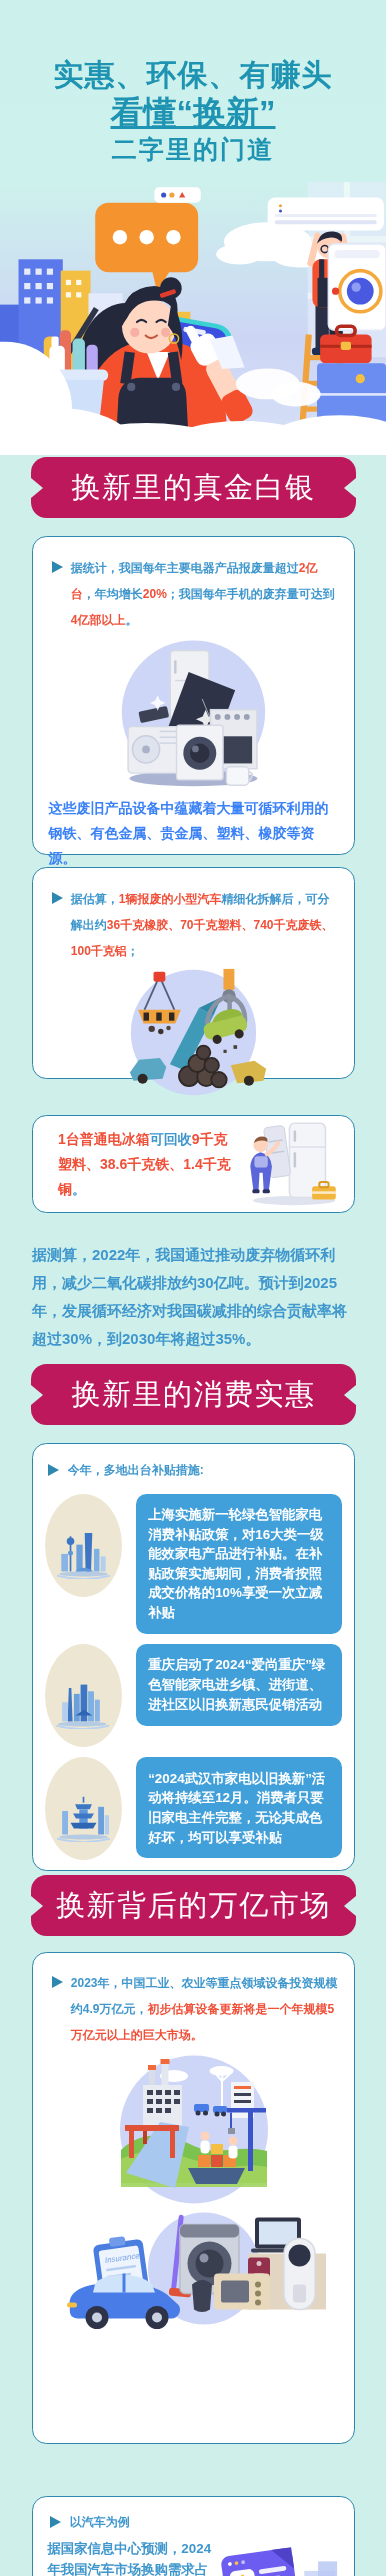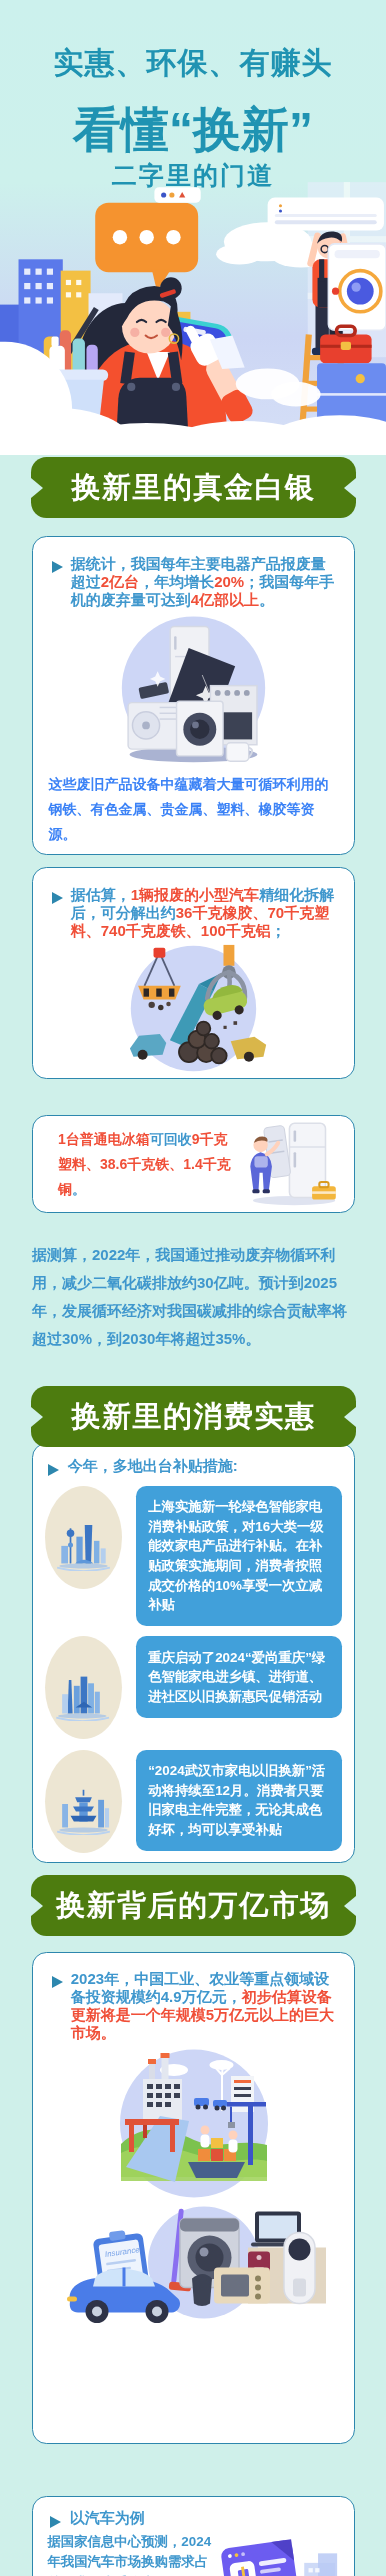--- a/index.html
+++ b/index.html
@@ -1,51 +1,51 @@
 <!DOCTYPE html>
 <html style="font-size:8.2px"><head>
 <meta charset="utf-8">
 <style>
   html,body{margin:0;padding:0;background:#eef7f5;}
   .page{position:relative;width:386px;height:2825px;margin:0 auto;background:#cff0ea;
         font-family:"Liberation Sans",sans-serif;overflow:hidden;}
   
   .hero{position:absolute;top:0;left:0;width:386px;height:455px;
         background:linear-gradient(180deg,#ccf1ed 0%,#cdf1ec 40%,#ccd6f4 74%,#d6e0f7 100%);}
-  .hero-title{position:absolute;top:46px;left:0;width:386px;text-align:center;
+  .hero-title{position:absolute;top:58px;left:0;width:386px;text-align:center;
               color:#1f93b2;font-weight:800;line-height:1.1;}
   .t1{font-size:30px;letter-spacing:1px;}
-  .t2{font-size:48px;margin-top:25px;}
+  .t2{font-size:33px;margin-top:4px;text-decoration:underline;}
   .t3{font-size:25px;margin-top:5.2px;letter-spacing:2.1px;}
   .hero-art{position:absolute;left:0;top:182px;width:386px;height:273px;}
   
-  .banner{position:absolute;left:31px;width:325px;height:61px;background:#4d7c0f;
+  .banner{position:absolute;left:31px;width:325px;height:61px;background:#be185d;
           border-radius:15.5px;display:flex;align-items:center;justify-content:center;
-          color:#ffffff;font-size:29px;font-weight:700;letter-spacing:1.5px;z-index:3;}
+          color:#ffffff;font-size:29px;font-weight:400;letter-spacing:1.5px;z-index:3;}
   .banner::before{content:"";position:absolute;left:0;top:50%;transform:translateY(-50%);
           border-top:10.3px solid transparent;border-bottom:10.3px solid transparent;
           border-left:12.4px solid #cff0ea;}
   .banner::after{content:"";position:absolute;right:0;top:50%;transform:translateY(-50%);
           border-top:10.3px solid transparent;border-bottom:10.3px solid transparent;
           border-right:12.4px solid #cff0ea;}
-  .b1{top:457px;} .b2{top:1364px;margin-top:22px;} .b3{top:1875px;}
+  .b1{top:457px;} .b2{top:1364px;} .b3{top:1875px;}
   
   .card{position:absolute;left:32px;width:323px;background:#ffffff;border:1.5px solid #2d87ae;
         border-radius:14.4px;box-sizing:border-box;}
   .c1{top:536px;height:319px;padding:17.5px 15.5px 0;}
   .c2{top:867px;height:212px;padding:17.5px 15.5px 0;}
   .c3{top:1115px;height:98px;padding:0 11.3px 0 25px;display:flex;align-items:center;}
   .c4{top:1443px;min-height:398px;padding:13.4px 12.4px 9.3px;}
   .c5{top:1952px;height:492px;padding:16.5px 15.5px 0;}
   .c6{top:2496px;height:170px;padding:12.4px 14.4px 0;}
   .bullet-row{display:flex;}
   .bullet-arrow{flex:none;width:0;height:0;border-top:6.7px solid transparent;
         border-bottom:6.7px solid transparent;border-left:11.3px solid #2d87ae;
         margin:6.2px 8.2px 0 3.1px;}
-  .rich{font-size:15px;line-height:18px;font-weight:700;color:#3f97cd;}
+  .rich{font-size:12px;line-height:26px;font-weight:700;color:#3f97cd;}
   .red{color:#f04f38;}
   .card-par{font-size:14px;line-height:25px;font-weight:700;color:#3b82f6;margin-top:4.1px;}
   .center-art{display:flex;justify-content:center;margin-top:4.1px;}
   
   .c3-text{width:181px;font-size:14px;line-height:25px;font-weight:700;color:#3f97cd;}
   .c3-art{margin-left:7.2px;}
   
   .mid-par{position:absolute;top:1241px;left:32px;width:323px;font-size:15px;line-height:28px;
         font-weight:700;color:#3f97cd;}
   

